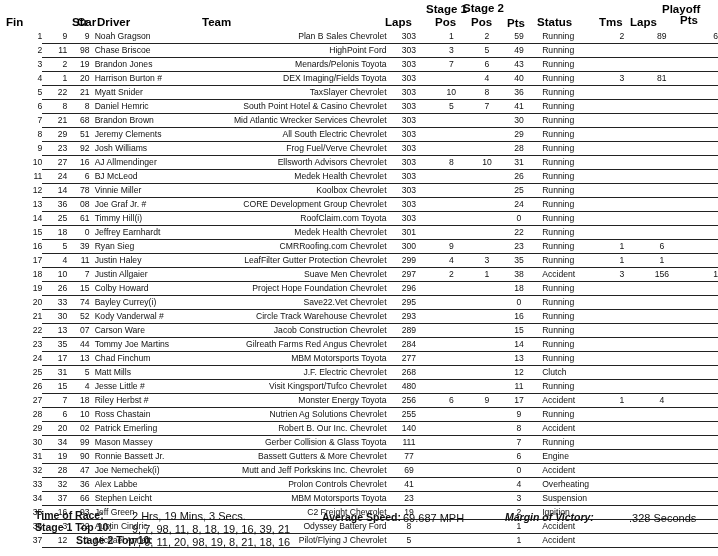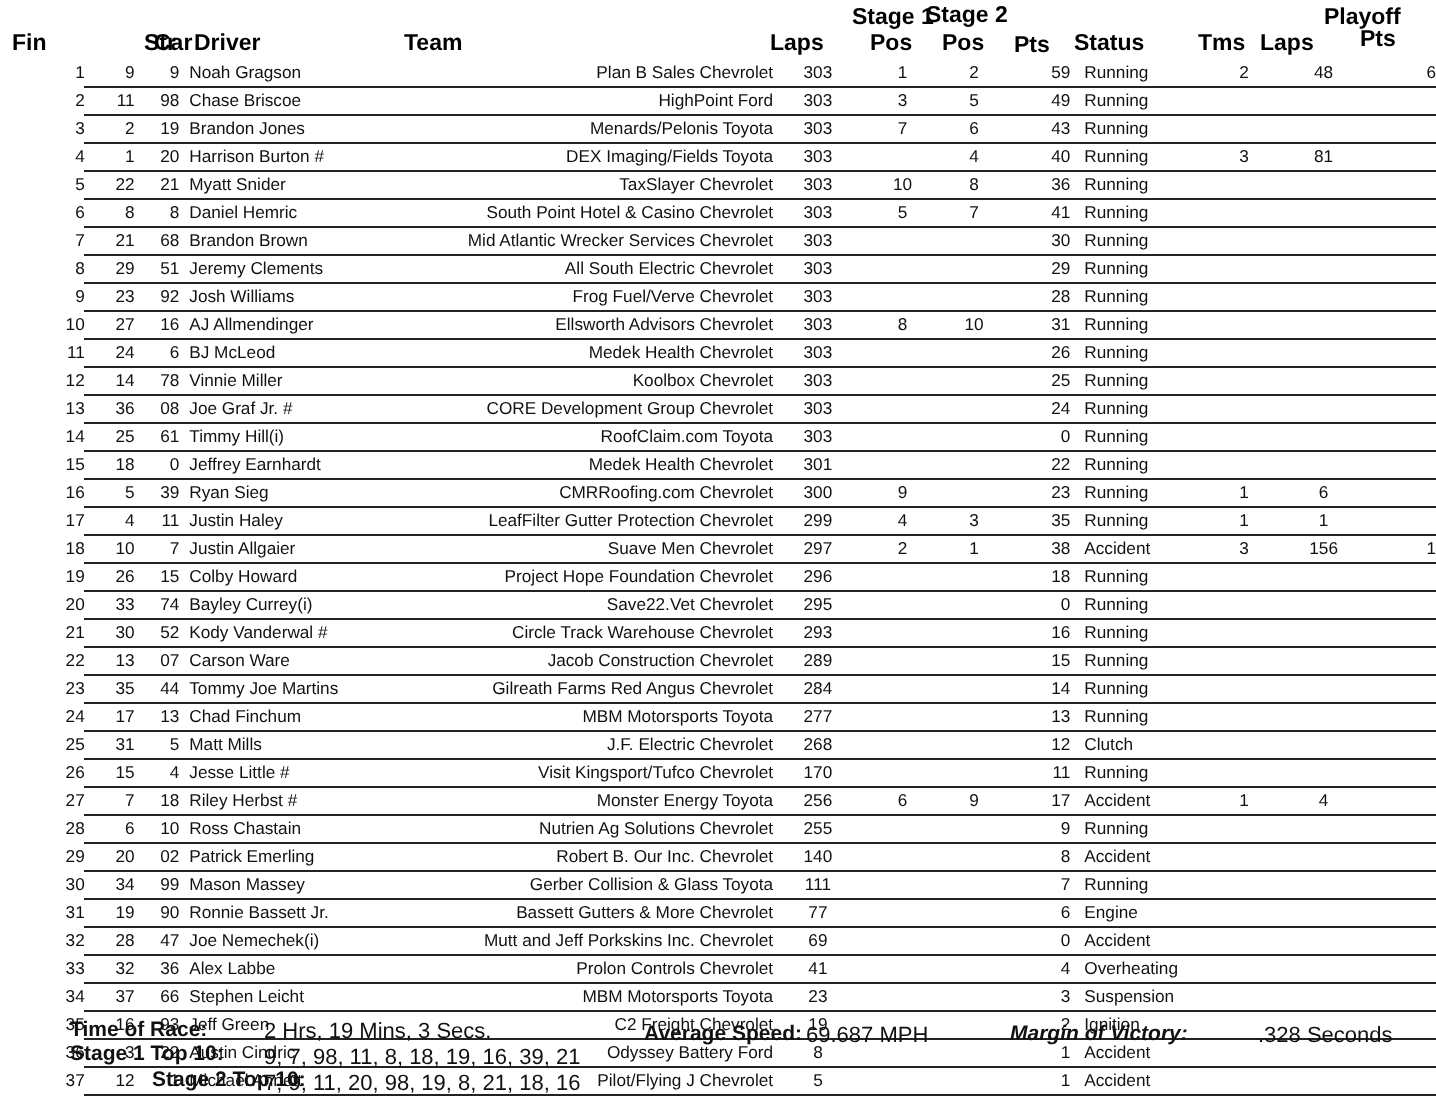--- a/index.html
+++ b/index.html
@@ -11,21 +11,21 @@
   table.results td { padding: 0; height: 13px; line-height: 13px; white-space: nowrap; vertical-align: middle; }
   tr.row td.ul { border-bottom: 1px solid #222; }
   .c-fin { width: 49px; text-align: right; padding-right: 0 !important; }
   .c-str { width: 28px; text-align: right; }
   .c-car { width: 25px; text-align: right; }
   .c-drv { width: 124px; padding-left: 5px !important; margin-left: 28px; }
   .c-team { width: 181px; text-align: right; }
   .c-laps { width: 51px; text-align: center; }
   .c-s1 { width: 46px; text-align: center; }
   .c-s2 { width: 36px; text-align: center; }
-  .c-pts { width: 37px; text-align: right; }
+  .c-pts { width: 37px; text-align: center; }
   .c-status { width: 58px; padding-left: 7px !important; }
   .c-tms { width: 56px; text-align: center; }
   .c-tlaps { width: 36px; text-align: center; }
   .c-ppts { width: 47px; text-align: right; }
   .footer { position: absolute; font-size: 11px; white-space: nowrap; }
   .flabel { position: absolute; font-weight: bold; font-size: 10.5px; white-space: nowrap; }
 </style>
 </head>
 <body>
 
@@ -54,21 +54,21 @@
           <td class="c-str ul">9</td>
           <td class="c-car ul">9</td>
           <td class="c-drv ul">Noah Gragson</td>
           <td class="c-team ul">Plan B Sales Chevrolet</td>
           <td class="c-laps ul">303</td>
           <td class="c-s1 ul">1</td>
           <td class="c-s2 ul">2</td>
           <td class="c-pts ul">59</td>
           <td class="c-status ul">Running</td>
           <td class="c-tms ul">2</td>
-          <td class="c-tlaps ul">48</td>
+          <td class="c-tlaps ul">89</td>
           <td class="c-ppts ul">6</td>
         </tr>
         <tr class="row">
           <td class="c-fin">2</td>
           <td class="c-str ul">11</td>
           <td class="c-car ul">98</td>
           <td class="c-drv ul">Chase Briscoe</td>
           <td class="c-team ul">HighPoint Ford</td>
           <td class="c-laps ul">303</td>
           <td class="c-s1 ul">3</td>
@@ -423,21 +423,21 @@
           <td class="c-tms ul"></td>
           <td class="c-tlaps ul"></td>
           <td class="c-ppts ul"></td>
         </tr>
         <tr class="row">
           <td class="c-fin">26</td>
           <td class="c-str ul">15</td>
           <td class="c-car ul">4</td>
           <td class="c-drv ul">Jesse Little #</td>
           <td class="c-team ul">Visit Kingsport/Tufco Chevrolet</td>
-          <td class="c-laps ul">170</td>
+          <td class="c-laps ul">480</td>
           <td class="c-s1 ul"></td>
           <td class="c-s2 ul"></td>
           <td class="c-pts ul">11</td>
           <td class="c-status ul">Running</td>
           <td class="c-tms ul"></td>
           <td class="c-tlaps ul"></td>
           <td class="c-ppts ul"></td>
         </tr>
         <tr class="row">
           <td class="c-fin">27</td>

